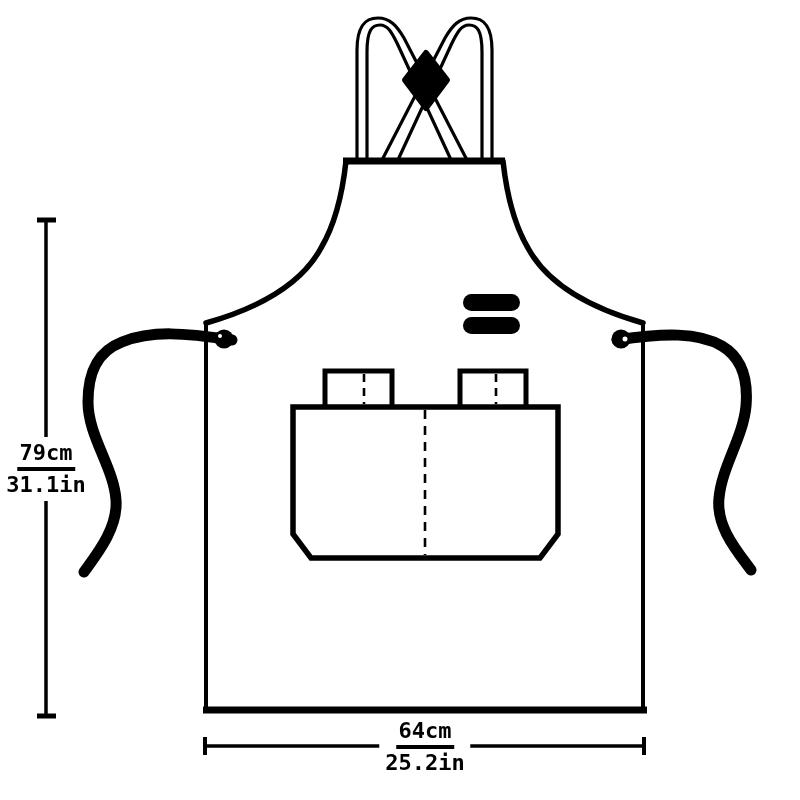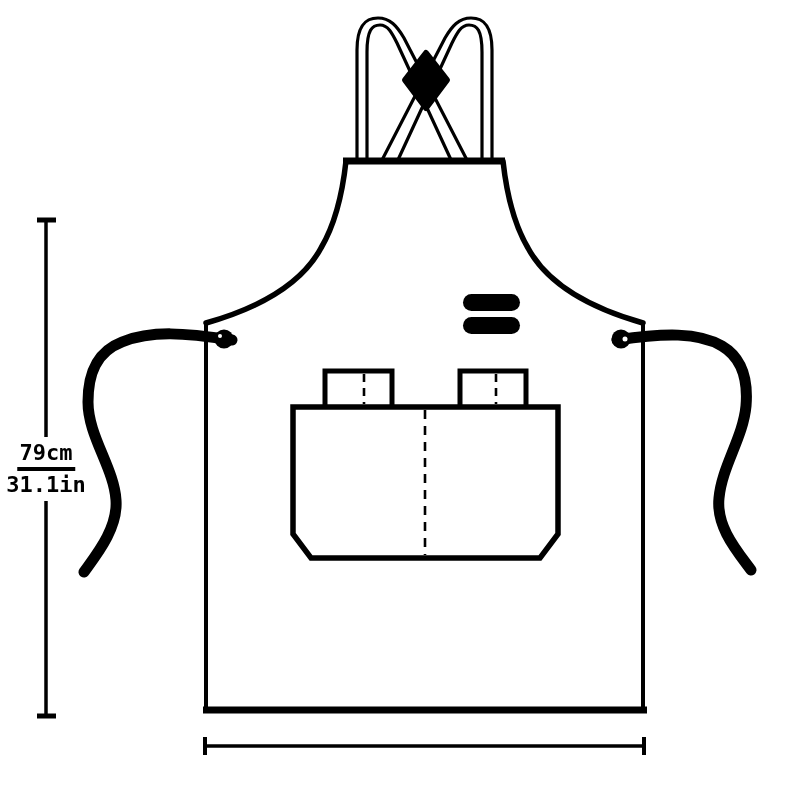--- a/index.html
+++ b/index.html
@@ -88,14 +88,19 @@
       <line stroke-width="4" stroke-linecap="butt" x1="644" y1="737" x2="644" y2="755"></line>
     </g>
   </svg>
 
   <div class="dim-label dim-v">
     <span>79cm</span>
     <span class="frac"></span>
     <span>31.1in</span>
   </div>
 
+  <div class="dim-label dim-h">
+    <span>64cm</span>
+    <span class="frac"></span>
+    <span>25.2in</span>
+  </div>
 
 </div>
 
 </body></html>

